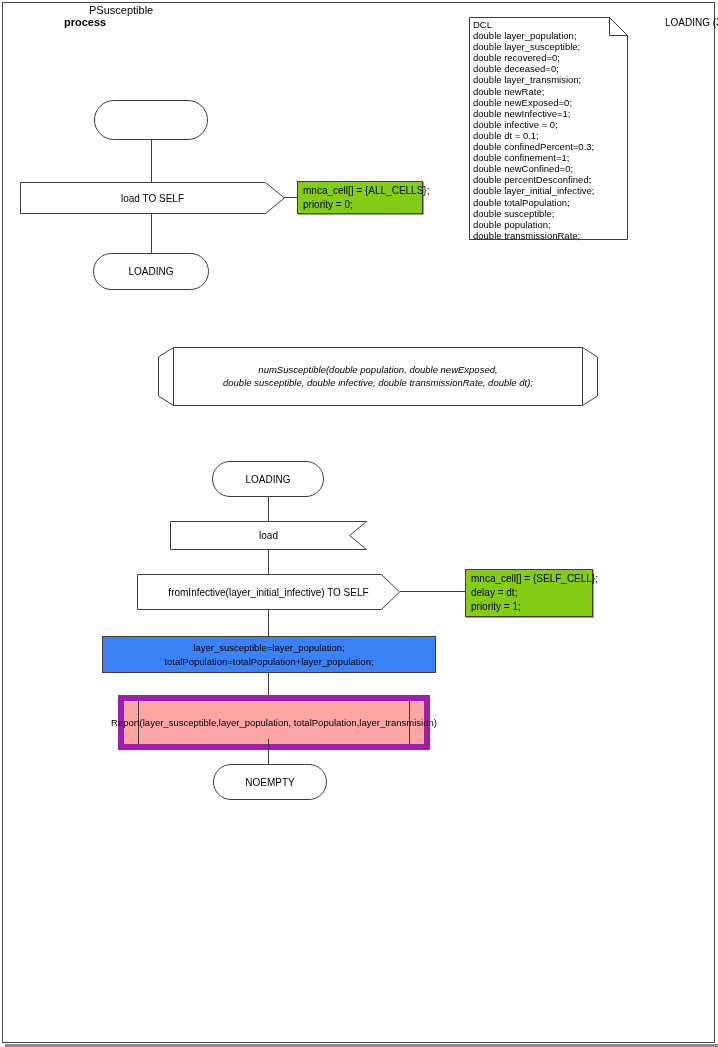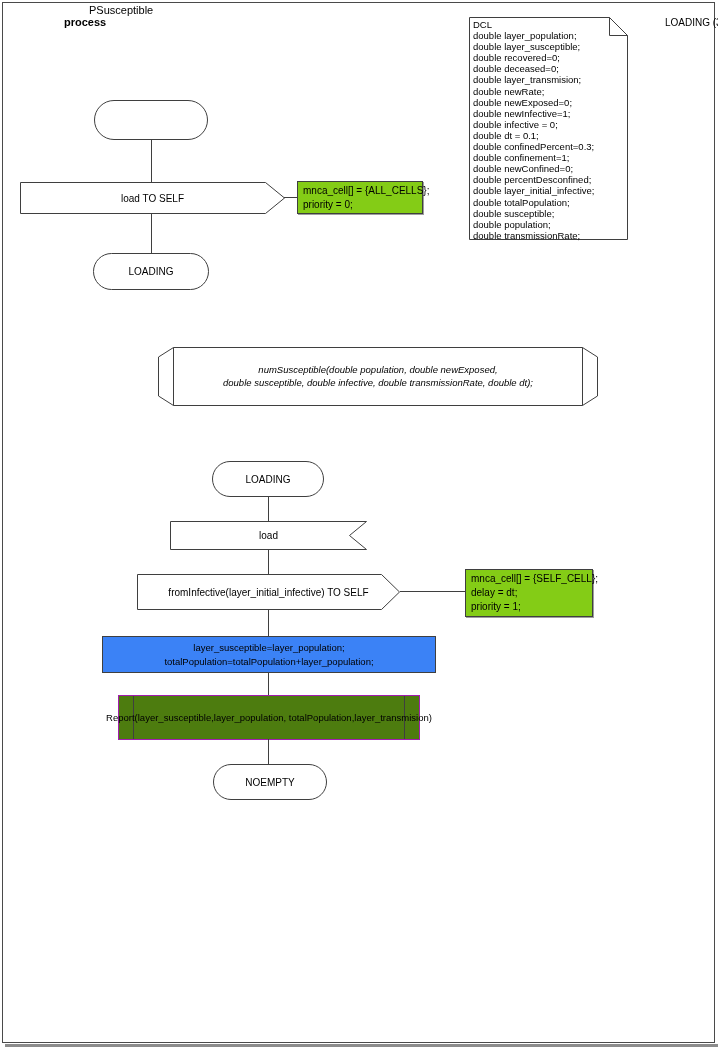--- a/index.html
+++ b/index.html
@@ -35,21 +35,21 @@
   .annot{
     position:absolute;border:1px solid #3f3f3f;background:#84cc16;
     box-shadow:1px 1px 0 #9e9e9e;
     font-size:10px;line-height:14px;padding:2px 4px 0 5px;white-space:pre;
   }
   .rect-box{
     position:absolute;border:1px solid #3f3f3f;background:#3b82f6;
     display:flex;flex-direction:column;align-items:center;justify-content:center;
     font-size:9.5px;line-height:14px;text-align:center;
   }
-  .report-box{position:absolute;border:1px solid #a21caf;background:#4d7c0f;}
+  .report-box{position:absolute;border:6px solid #a21caf;background:#fca5a5;}
   .report-bar{position:absolute;top:0;bottom:0;width:1px;background:#3f3f3f;}
   .report-label{
     position:absolute;top:0;height:100%;left:50%;transform:translateX(-50%);
     display:flex;align-items:center;font-size:9.5px;white-space:nowrap;
   }
   .funcdef-label{
     position:absolute;left:0;top:0;width:100%;height:100%;
     display:flex;flex-direction:column;align-items:center;justify-content:center;
     font-size:9.5px;line-height:12.5px;text-align:center;font-style:italic;
   }

